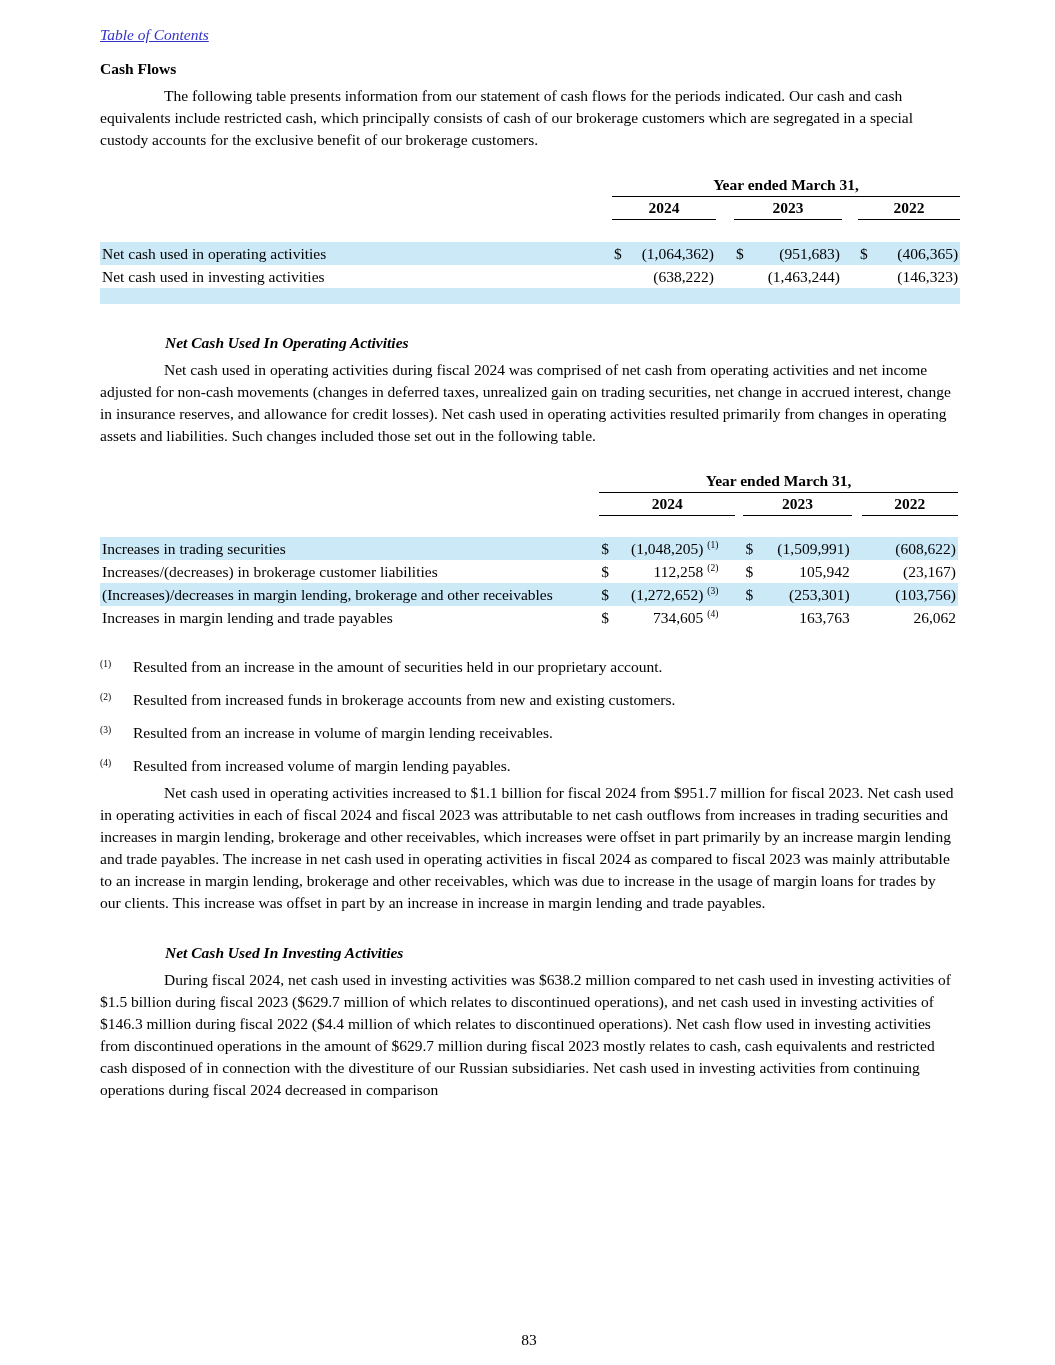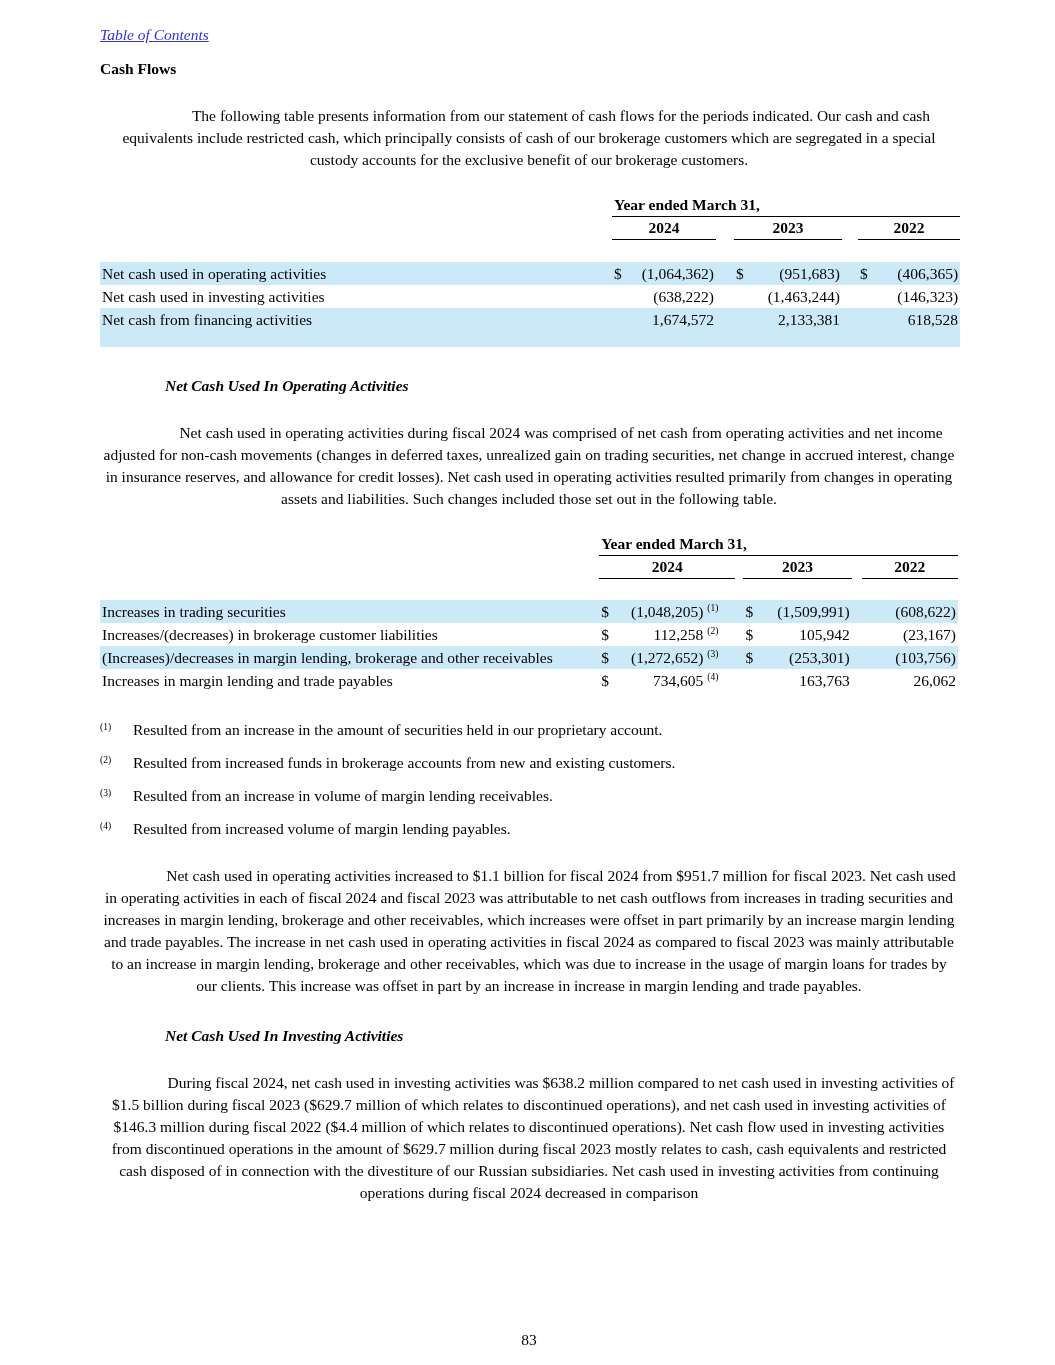--- a/index.html
+++ b/index.html
@@ -13,26 +13,26 @@
   }
   a.toc-link {
     color: #3333cc; font-style: italic; text-decoration: underline;
     align-self: flex-start;
   }
   h2.section-heading { font-size: 15.5px; font-weight: bold; margin-top: 12px; }
   h3.sub-heading {
     font-size: 15.5px; font-weight: bold; font-style: italic;
     margin-top: 28px; margin-left: 65px;
   }
-  p.body-para { margin-top: 25px; text-indent: 64px; text-align: center; }
+  p.body-para { margin-top: 5px; text-indent: 64px; text-align: left; }
 
   table.fin-table { border-collapse: collapse; table-layout: fixed; width: 100%; margin-top: 23px; }
   table.fin-table td { vertical-align: bottom; padding: 0 2px; }
   td.period-cell {
-    text-align: left; font-weight: bold;
+    text-align: center; font-weight: bold;
     border-bottom: 1px solid #000; padding-bottom: 1px;
   }
   tr.years-row td { height: 19px; }
   td.year-cell {
     text-align: center; font-weight: bold;
     border-bottom: 1px solid #000; padding-bottom: 2px;
   }
   tr.hdr-gap td { height: 22px; }
   tr.data-row td { height: 23px; }
   tr.shade { background: #cce9f8; }
@@ -107,31 +107,20 @@
       <td class="lbl">Net cash used in investing activities</td>
       <td class="cur"></td>
       <td class="val">(638,222)</td>
       <td></td>
       <td class="cur"></td>
       <td class="val">(1,463,244)</td>
       <td></td>
       <td class="cur"></td>
       <td class="val">(146,323)</td>
     </tr>
-    <tr class="data-row shade">
-      <td class="lbl">Net cash from financing activities</td>
-      <td class="cur"></td>
-      <td class="val">1,674,572</td>
-      <td></td>
-      <td class="cur"></td>
-      <td class="val">2,133,381</td>
-      <td></td>
-      <td class="cur"></td>
-      <td class="val">618,528</td>
-    </tr>
     <tr class="shade shade-spacer">
         <td colspan="9"></td>
       </tr>
   </tbody>
 </table>
 
 <h3 class="sub-heading">Net Cash Used In Operating Activities</h3>
 
 <p class="body-para">Net cash used in operating activities during fiscal 2024 was comprised of net cash from operating activities and net income adjusted for non-cash movements (changes in deferred taxes, unrealized gain on trading securities, net change in accrued interest, change in insurance reserves, and allowance for credit losses). Net cash used in operating activities resulted primarily from changes in operating assets and liabilities. Such changes included those set out in the following table.</p>
 

